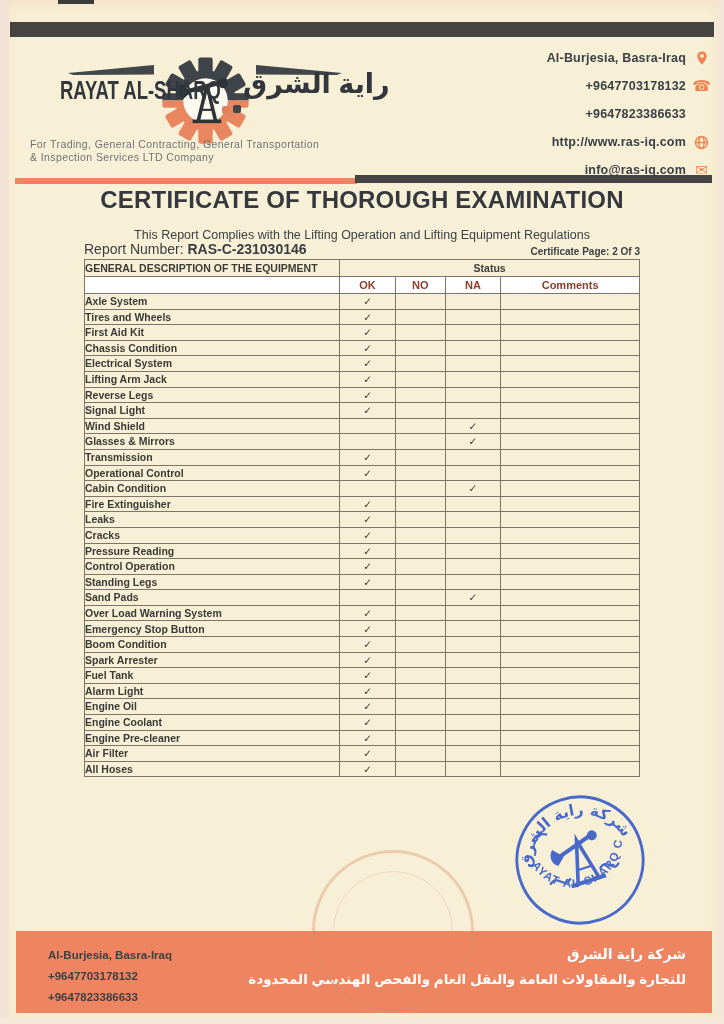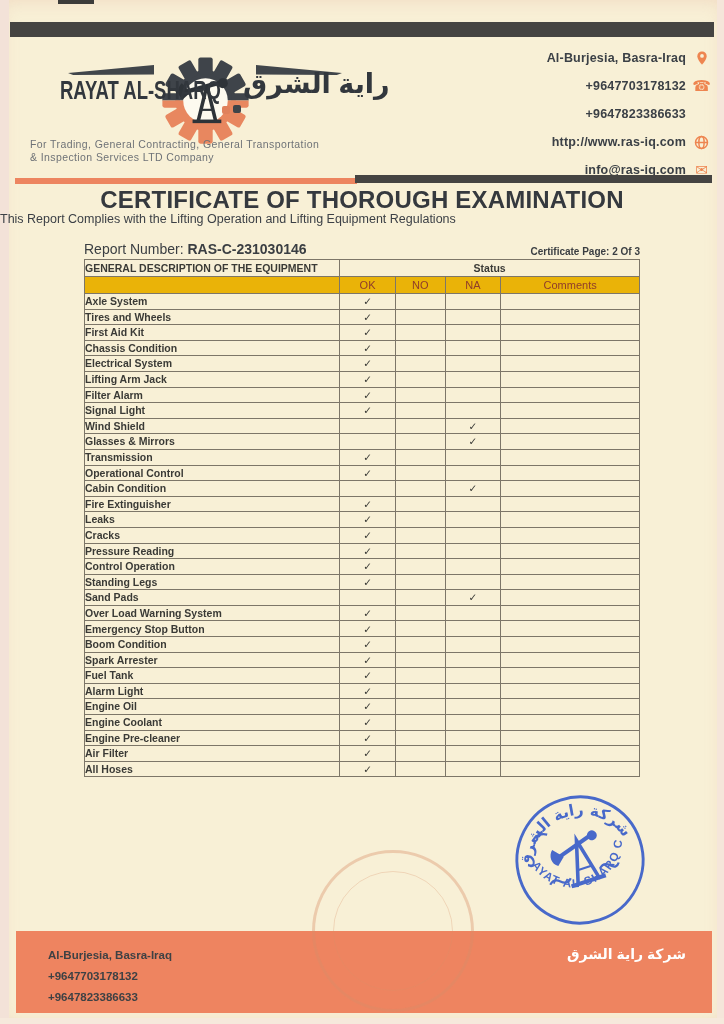--- a/index.html
+++ b/index.html
@@ -34,34 +34,34 @@
   .contact-row{display:flex;justify-content:flex-end;align-items:center;height:28px;gap:7px;}
   .contact-text{font-size:12.5px;font-weight:bold;color:#3b4046;letter-spacing:.2px;}
   .cicon{width:17px;height:17px;display:flex;align-items:center;justify-content:center;flex:0 0 17px;}
   .cicon .uni{font-family:"DejaVu Sans",sans-serif;font-size:15px;color:#ee8550;line-height:1;}
 
   
   .div-orange{position:absolute;left:15px;top:178px;width:342px;height:6px;background:#ed8560;}
   .div-dark{position:absolute;left:355px;top:175px;width:357px;height:8px;background:#454442;}
   .cert-title{position:absolute;left:0;top:186px;width:724px;text-align:center;
               font-size:24px;font-weight:bold;color:#35393e;letter-spacing:.2px;}
-  .cert-sub{position:absolute;left:0;top:212px;width:724px;text-align:left;
+  .cert-sub{position:absolute;left:0;top:228px;width:724px;text-align:center;
             font-size:12.5px;color:#3c4046;}
   .report-line{position:absolute;left:84px;top:241px;width:556px;display:flex;justify-content:space-between;align-items:flex-end;}
   .report-left{font-size:14px;color:#3a3e42;}
   .report-left b{font-weight:bold;}
   .report-right{font-size:10px;font-weight:bold;color:#3a3e42;}
 
   
   table.chk{position:absolute;left:84px;top:259px;width:556px;border-collapse:collapse;table-layout:fixed;}
   table.chk td,table.chk th{border:1px solid #7d7668;padding:0;font-size:10.5px;color:#3a3a36;}
   table.chk{border:1.5px solid #5f5a50;}
   th.h-equip{height:16px;text-align:left;padding-left:6px;font-weight:bold;font-size:10.8px;color:#33373b;}
   th.h-status{text-align:center;font-weight:bold;font-size:11px;color:#33373b;}
-  tr.orange-row td{background:#eab308;height:16px;text-align:center;font-weight:normal;
+  tr.orange-row td{background:#ffffff;height:16px;text-align:center;font-weight:bold;
                    font-size:11px;color:#8f3c2b;}
   td.c-item{height:14.6px;text-align:left;padding-left:6px;font-weight:bold;line-height:1;}
   td.c-status{text-align:center;font-family:"DejaVu Sans",sans-serif;color:#55524c;font-size:11px;line-height:1;}
 
   
   .stamp{position:absolute;left:508px;top:788px;width:144px;height:144px;transform:rotate(-18deg);opacity:.92;}
   .ghost{position:absolute;left:312px;top:850px;width:156px;height:156px;border-radius:50%;
          border:3px solid rgba(216,142,104,.38);z-index:4;}
   .ghost::after{content:"";position:absolute;left:18px;top:18px;right:18px;bottom:18px;
          border-radius:50%;border:1px solid rgba(216,142,104,.28);}
@@ -264,21 +264,21 @@
           <td class="c-status"></td>
         </tr>
         <tr>
           <td class="c-item">Lifting Arm Jack</td>
           <td class="c-status">✓</td>
           <td class="c-status"></td>
           <td class="c-status"></td>
           <td class="c-status"></td>
         </tr>
         <tr>
-          <td class="c-item">Filter Alarm</td>
+          <td class="c-item">Reverse Legs</td>
           <td class="c-status">✓</td>
           <td class="c-status"></td>
           <td class="c-status"></td>
           <td class="c-status"></td>
         </tr>
         <tr>
           <td class="c-item">Signal Light</td>
           <td class="c-status">✓</td>
           <td class="c-status"></td>
           <td class="c-status"></td>
@@ -475,15 +475,16 @@
   </svg>
 
   <div class="footer">
     <div class="f-left">
       <div>Al-Burjesia, Basra-Iraq</div>
       <div>+9647703178132</div>
       <div>+9647823386633</div>
     </div>
     <div class="f-right">
       <div class="l1">شركة راية الشرق</div>
+      <div class="l2">للتجارة والمقاولات العامة والنقل العام والفحص الهندسي المحدودة</div>
     </div>
   </div>
 </div>
 
 </body></html>

